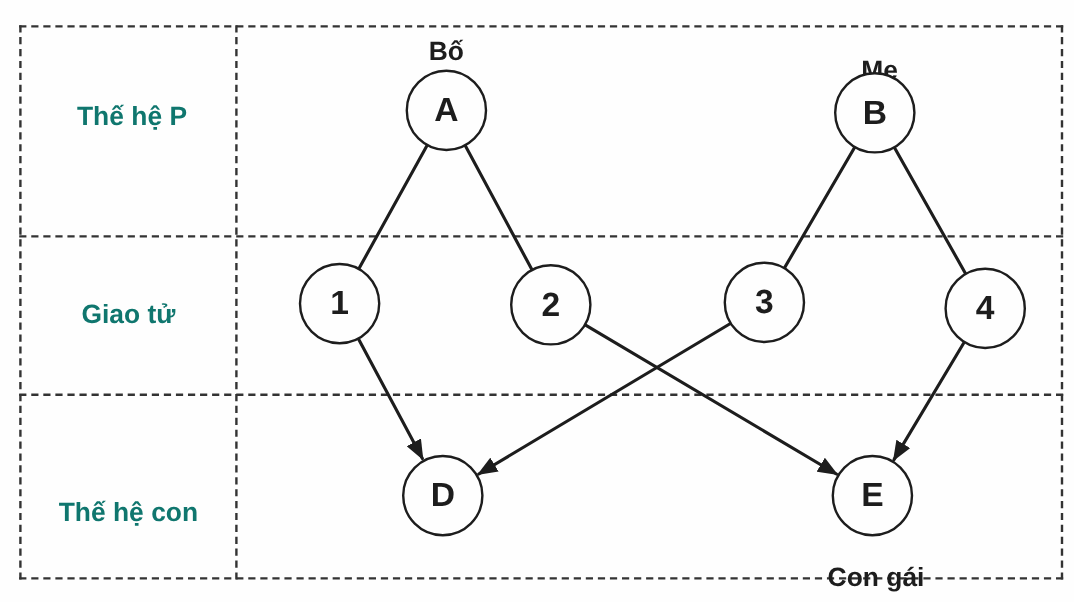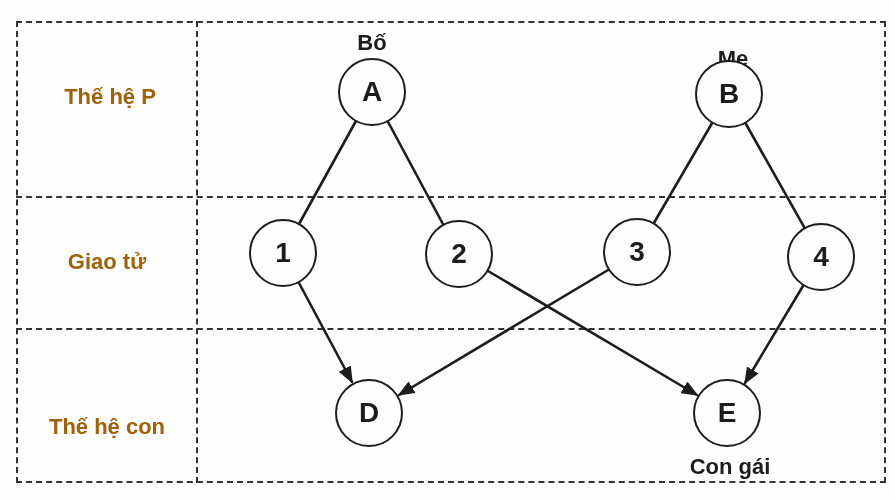--- a/index.html
+++ b/index.html
@@ -37,21 +37,21 @@
   }
   .h-divider.row1 { top: 196px; }
   .h-divider.row2 { top: 328px; }
 
   
   .row-label {
     position: absolute;
     transform: translate(-50%, -50%);
     font-size: 22px;
     font-weight: 600;
-    color: #a16207;
+    color: #0f766e;
     white-space: nowrap;
   }
 
   
   .edges-layer {
     position: absolute;
     left: 0; top: 0;
     width: 895px; height: 502px;
   }
   .edges-layer line {
@@ -113,21 +113,21 @@
     <line x1="729" y1="94" x2="821" y2="257"></line>
 
     <line x1="299" y1="283" x2="352" y2="382" marker-end="url(#arrow)"></line>
     <line x1="488" y1="271" x2="697" y2="395" marker-end="url(#arrow)"></line>
     <line x1="608" y1="270" x2="399" y2="395" marker-end="url(#arrow)"></line>
     <line x1="803" y1="286" x2="745" y2="383" marker-end="url(#arrow)"></line>
   </svg>
 
   <span class="caption" style="left:372px; top:43px;">Bố</span>
   <span class="caption" style="left:733px; top:43px;margin-top:16px;">Mẹ</span>
-  <span class="caption" style="left:730px; top:467px;">Con gái</span>
+  <span class="caption" style="left:730px; top:481px;">Con gái</span>
 
   <div class="node" style="left:338px; top:58px;">
     <span>A</span>
   </div>
   <div class="node" style="left:695px; top:60px;">
     <span>B</span>
   </div>
   <div class="node" style="left:249px; top:219px;">
     <span>1</span>
   </div>

